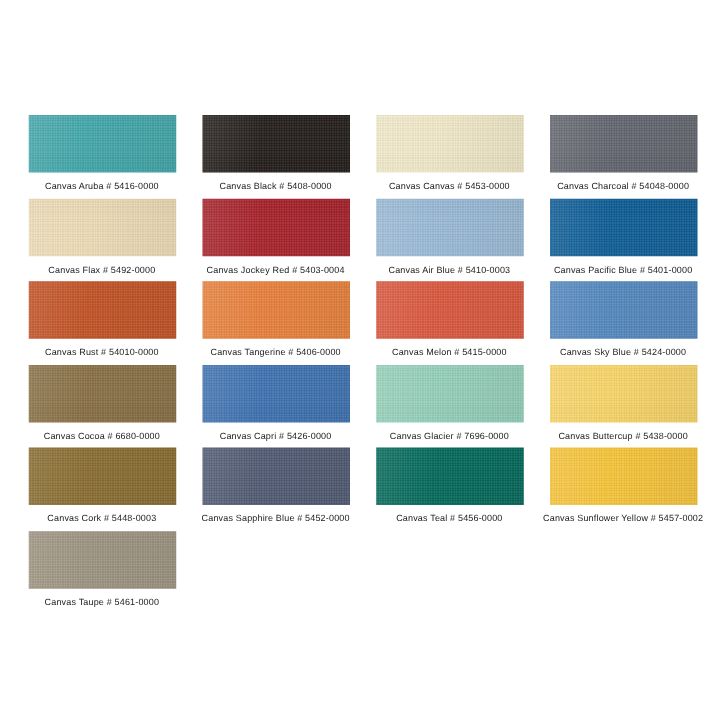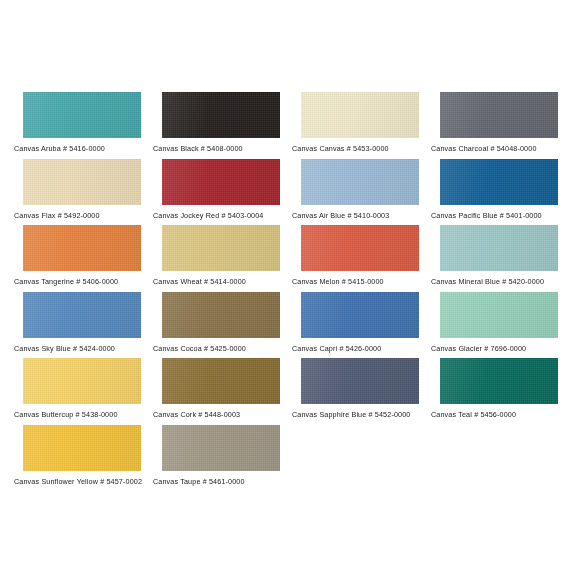--- a/index.html
+++ b/index.html
@@ -29,21 +29,21 @@
     display: grid;
     grid-template-columns: repeat(4, 1fr);
     grid-auto-rows: 66.5px;
     column-gap: 4px;
     row-gap: 0px;
   }
   .cell {
     position: relative;
     display: flex;
     flex-direction: column;
-    align-items: flex-start;
+    align-items: center;
   }
   .swatch-wrap {
     width: 100%;
     display: flex;
     justify-content: center;
   }
   .swatch {
     width: 118px;
     height: 46px;
     position: relative;
@@ -125,53 +125,47 @@
         <div class="caption">Canvas Air Blue # 5410-0003</div>
       </div>
       <div class="cell">
         <div class="swatch-wrap">
           <div class="swatch sheen" style="background-color: rgb(15, 94, 150);"></div>
         </div>
         <div class="caption">Canvas Pacific Blue # 5401-0000</div>
       </div>
       <div class="cell">
         <div class="swatch-wrap">
+          <div class="swatch sheen" style="background-color: rgb(196, 86, 42);"></div>
+        </div>
+        <div class="caption">Canvas Rust # 54010-0000</div>
+      </div>
+      <div class="cell">
+        <div class="swatch-wrap">
           <div class="swatch sheen" style="background-color: rgb(232, 130, 62);"></div>
         </div>
         <div class="caption">Canvas Tangerine # 5406-0000</div>
       </div>
       <div class="cell">
         <div class="swatch-wrap">
-          <div class="swatch sheen" style="background-color: rgb(219, 198, 128);"></div>
-        </div>
-        <div class="caption">Canvas Wheat # 5414-0000</div>
-      </div>
-      <div class="cell">
-        <div class="swatch-wrap">
           <div class="swatch sheen" style="background-color: rgb(220, 91, 66);"></div>
         </div>
         <div class="caption">Canvas Melon # 5415-0000</div>
       </div>
       <div class="cell">
         <div class="swatch-wrap">
-          <div class="swatch sheen" style="background-color: rgb(156, 200, 199);"></div>
-        </div>
-        <div class="caption">Canvas Mineral Blue # 5420-0000</div>
-      </div>
-      <div class="cell">
-        <div class="swatch-wrap">
           <div class="swatch sheen" style="background-color: rgb(85, 137, 191);"></div>
         </div>
         <div class="caption">Canvas Sky Blue # 5424-0000</div>
       </div>
       <div class="cell">
         <div class="swatch-wrap">
           <div class="swatch sheen" style="background-color: rgb(138, 114, 72);"></div>
         </div>
-        <div class="caption">Canvas Cocoa # 5425-0000</div>
+        <div class="caption">Canvas Cocoa # 6680-0000</div>
       </div>
       <div class="cell">
         <div class="swatch-wrap">
           <div class="swatch sheen" style="background-color: rgb(63, 114, 176);"></div>
         </div>
         <div class="caption">Canvas Capri # 5426-0000</div>
       </div>
       <div class="cell">
         <div class="swatch-wrap">
           <div class="swatch sheen" style="background-color: rgb(150, 209, 187);"></div>

